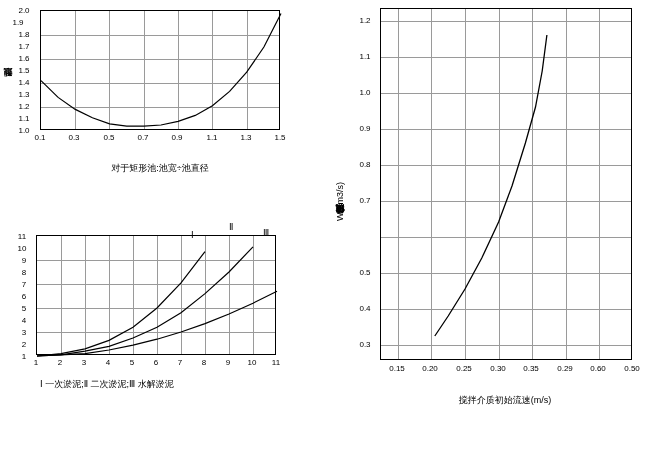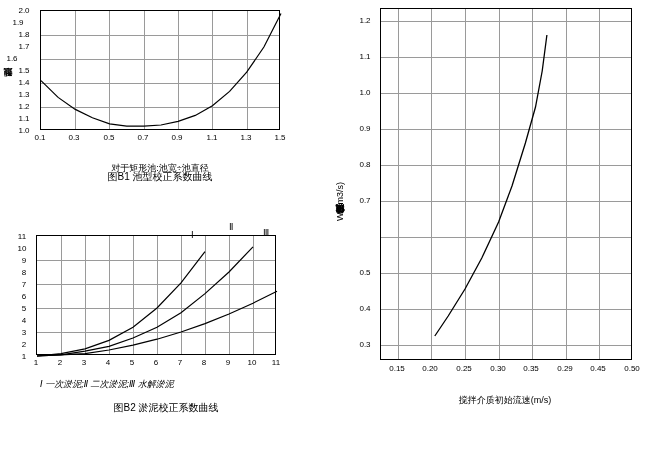--- a/index.html
+++ b/index.html
@@ -10,36 +10,36 @@
   }
   .panel{position:absolute;}
   .plot{position:absolute;border:1px solid #000;background:#fff;box-sizing:border-box;}
   .gridline{position:absolute;background:#9a9a9a;}
   .gridline.v{width:1px;top:0;bottom:0;}
   .gridline.h{height:1px;left:0;right:0;}
   .tick-label{position:absolute;font-size:8px;color:#000;white-space:nowrap;text-align:center;}
   .axis-title{position:absolute;font-size:9px;color:#000;white-space:nowrap;text-align:center;margin-top:12px;}
   .axis-title.vert{writing-mode:vertical-rl;transform:rotate(180deg);text-align:center;}
   .caption{position:absolute;font-size:10px;color:#000;white-space:nowrap;text-align:center;}
-  .legend-note{position:absolute;font-size:9px;color:#000;white-space:nowrap;font-style:italic;}
+  .legend-note{position:absolute;font-size:9px;color:#000;white-space:nowrap;}
   .curve-label{position:absolute;font-size:9px;color:#000;white-space:nowrap;}
   svg{position:absolute;left:0;top:0;overflow:visible;}
 </style>
 </head>
 <body>
 
 <div class="panel" style="left:0;top:0;width:320px;height:190px;">
 
   <div class="tick-label" style="left:14px;top:126px;width:20px;">1.0</div>
   <div class="tick-label" style="left:14px;top:114px;width:20px;">1.1</div>
   <div class="tick-label" style="left:14px;top:102px;width:20px;">1.2</div>
   <div class="tick-label" style="left:14px;top:90px;width:20px;">1.3</div>
   <div class="tick-label" style="left:14px;top:78px;width:20px;">1.4</div>
   <div class="tick-label" style="left:14px;top:66px;width:20px;">1.5</div>
-  <div class="tick-label" style="left:2px;top:54px;width:20px;">1.6</div>
+  <div class="tick-label" style="left:14px;top:54px;width:20px;">1.6</div>
   <div class="tick-label" style="left:14px;top:42px;width:20px;">1.7</div>
   <div class="tick-label" style="left:14px;top:30px;width:20px;">1.8</div>
   <div class="tick-label" style="left:8px;top:18px;width:20px;">1.9</div>
   <div class="tick-label" style="left:14px;top:6px;width:20px;">2.0</div>
 
   <div class="plot" style="left:40px;top:10px;width:240px;height:120px;">
     <div class="gridline v" style="left:34px;"></div>
     <div class="gridline v" style="left:68px;"></div>
     <div class="gridline v" style="left:103px;"></div>
     <div class="gridline v" style="left:137px;"></div>
@@ -60,21 +60,20 @@
   <div class="tick-label" style="left:62px;top:133px;width:24px;">0.3</div>
   <div class="tick-label" style="left:97px;top:133px;width:24px;">0.5</div>
   <div class="tick-label" style="left:131px;top:133px;width:24px;">0.7</div>
   <div class="tick-label" style="left:165px;top:133px;width:24px;">0.9</div>
   <div class="tick-label" style="left:200px;top:133px;width:24px;">1.1</div>
   <div class="tick-label" style="left:234px;top:133px;width:24px;">1.3</div>
   <div class="tick-label" style="left:268px;top:133px;width:24px;">1.5</div>
 
   <div class="axis-title vert" style="left:2px;top:40px;height:64px;">池型系数</div>
   <div class="axis-title" style="left:60px;top:150px;width:200px;">对于矩形池:池宽÷池直径</div>
-  <div class="caption" style="left:60px;top:170px;width:200px;">图B1  池型校正系数曲线</div>
 </div>
 
 <div class="panel" style="left:0;top:215px;width:320px;height:190px;">
 
   <div class="tick-label" style="left:16px;top:137px;width:16px;">1</div>
   <div class="tick-label" style="left:16px;top:125px;width:16px;">2</div>
   <div class="tick-label" style="left:16px;top:113px;width:16px;">3</div>
   <div class="tick-label" style="left:16px;top:101px;width:16px;">4</div>
   <div class="tick-label" style="left:16px;top:89px;width:16px;">5</div>
   <div class="tick-label" style="left:16px;top:77px;width:16px;">6</div>
@@ -117,21 +116,20 @@
   <div class="tick-label" style="left:100px;top:143px;width:16px;">4</div>
   <div class="tick-label" style="left:124px;top:143px;width:16px;">5</div>
   <div class="tick-label" style="left:148px;top:143px;width:16px;">6</div>
   <div class="tick-label" style="left:172px;top:143px;width:16px;">7</div>
   <div class="tick-label" style="left:196px;top:143px;width:16px;">8</div>
   <div class="tick-label" style="left:220px;top:143px;width:16px;">9</div>
   <div class="tick-label" style="left:242px;top:143px;width:20px;">10</div>
   <div class="tick-label" style="left:266px;top:143px;width:20px;">11</div>
 
   <div class="legend-note" style="left:40px;top:163px;">Ⅰ 一次淤泥;Ⅱ 二次淤泥;Ⅲ 水解淤泥</div>
-  <div class="caption" style="left:56px;top:186px;width:220px;">图B2    淤泥校正系数曲线</div>
 </div>
 
 <div class="panel" style="left:330px;top:0;width:328px;height:430px;">
 
   <div class="tick-label" style="left:24px;top:340px;width:22px;">0.3</div>
   <div class="tick-label" style="left:24px;top:304px;width:22px;">0.4</div>
   <div class="tick-label" style="left:24px;top:268px;width:22px;">0.5</div>
   <div class="tick-label" style="left:24px;top:238px;width:22px;margin-left:44px;">0.6</div>
   <div class="tick-label" style="left:24px;top:196px;width:22px;">0.7</div>
   <div class="tick-label" style="left:24px;top:160px;width:22px;">0.8</div>
@@ -164,18 +162,18 @@
       <path fill="none" stroke="#000" stroke-width="1.3" d="M53.8,327 L67.2,307 L84,280 L100.8,249 L117.6,213 L131,177 L144.4,134 L154.5,98 L161.2,62 L165.9,26"></path>
     </svg>
   </div>
 
   <div class="tick-label" style="left:53px;top:364px;width:28px;">0.15</div>
   <div class="tick-label" style="left:86px;top:364px;width:28px;">0.20</div>
   <div class="tick-label" style="left:120px;top:364px;width:28px;">0.25</div>
   <div class="tick-label" style="left:154px;top:364px;width:28px;">0.30</div>
   <div class="tick-label" style="left:187px;top:364px;width:28px;">0.35</div>
   <div class="tick-label" style="left:221px;top:364px;width:28px;">0.29</div>
-  <div class="tick-label" style="left:254px;top:364px;width:28px;">0.45</div>
+  <div class="tick-label" style="left:254px;top:364px;width:28px;">0.60</div>
   <div class="tick-label" style="left:288px;top:364px;width:28px;">0.50</div>
 
   <div class="axis-title vert" style="left:4px;top:90px;height:200px;">流体中单位流量的能耗W(1m3/s)</div>
   <div class="axis-title" style="left:60px;top:382px;width:230px;">搅拌介质初始流速(m/s)</div>
 </div>
 
 </body></html>

